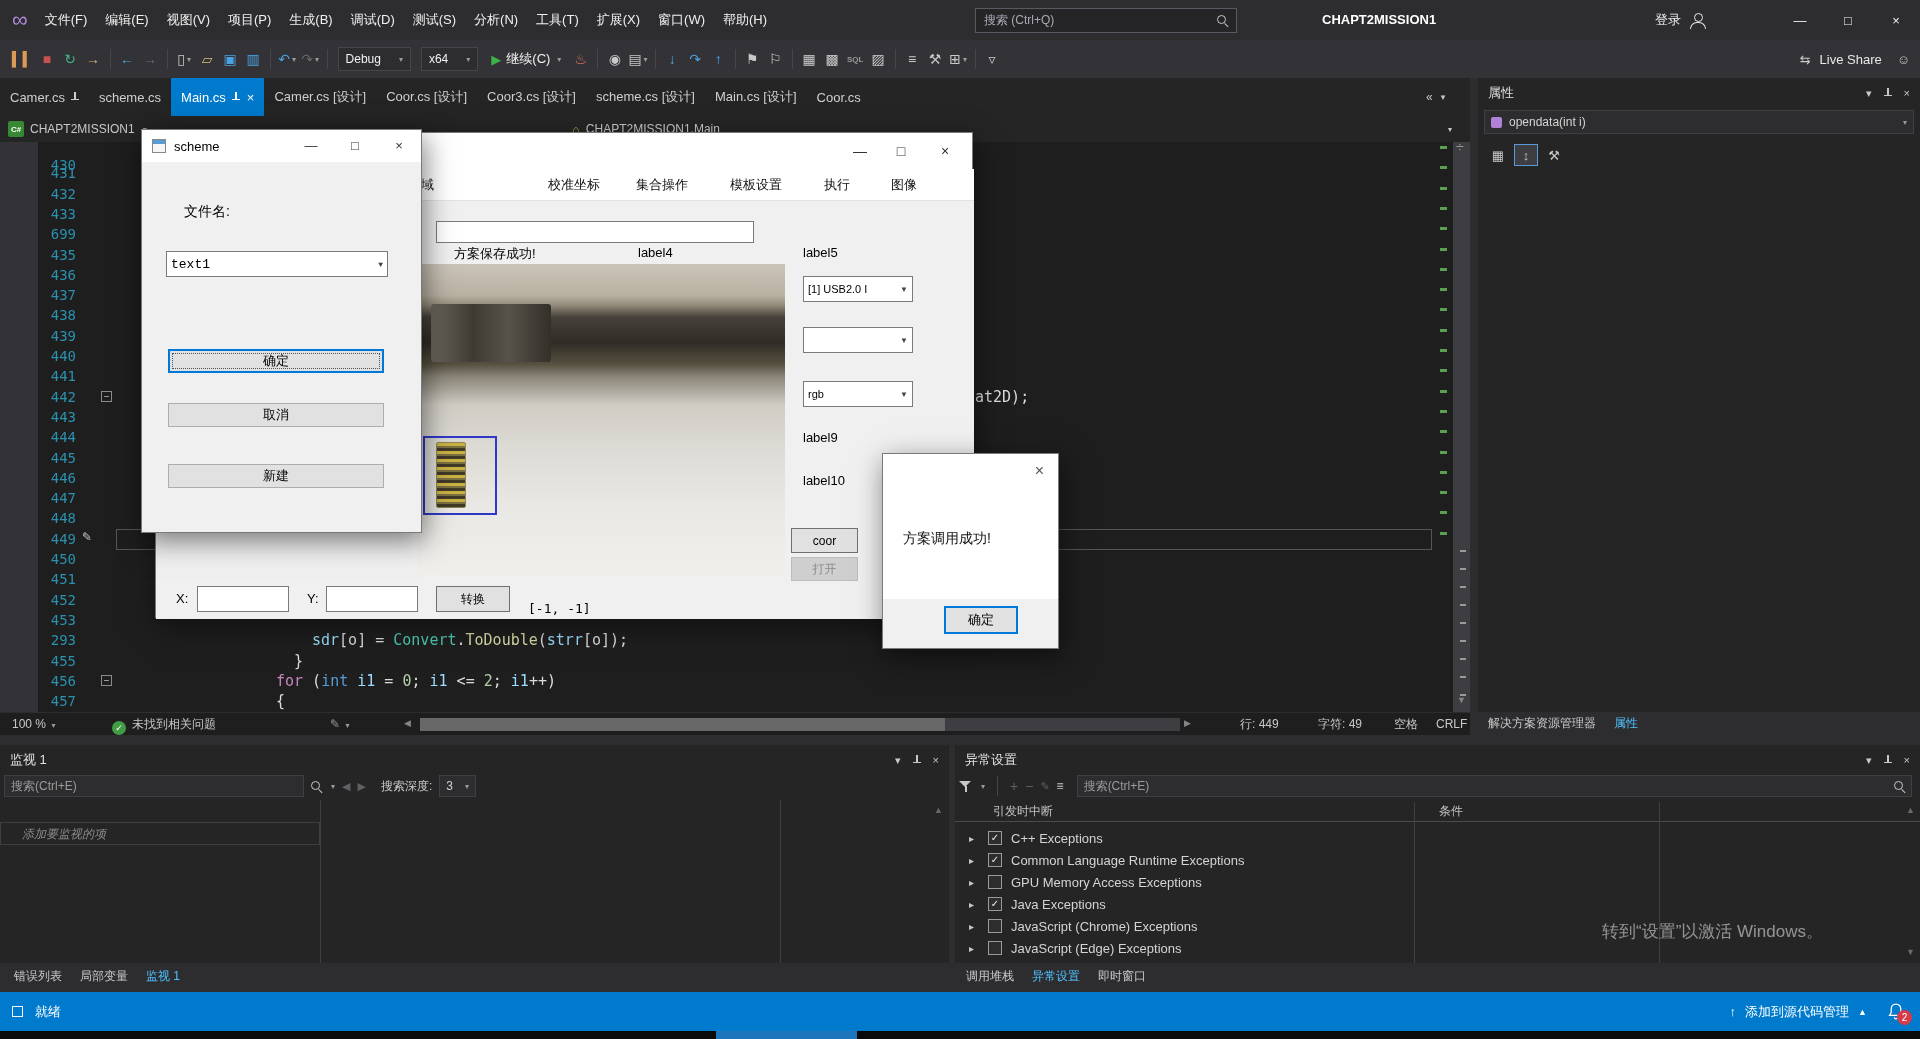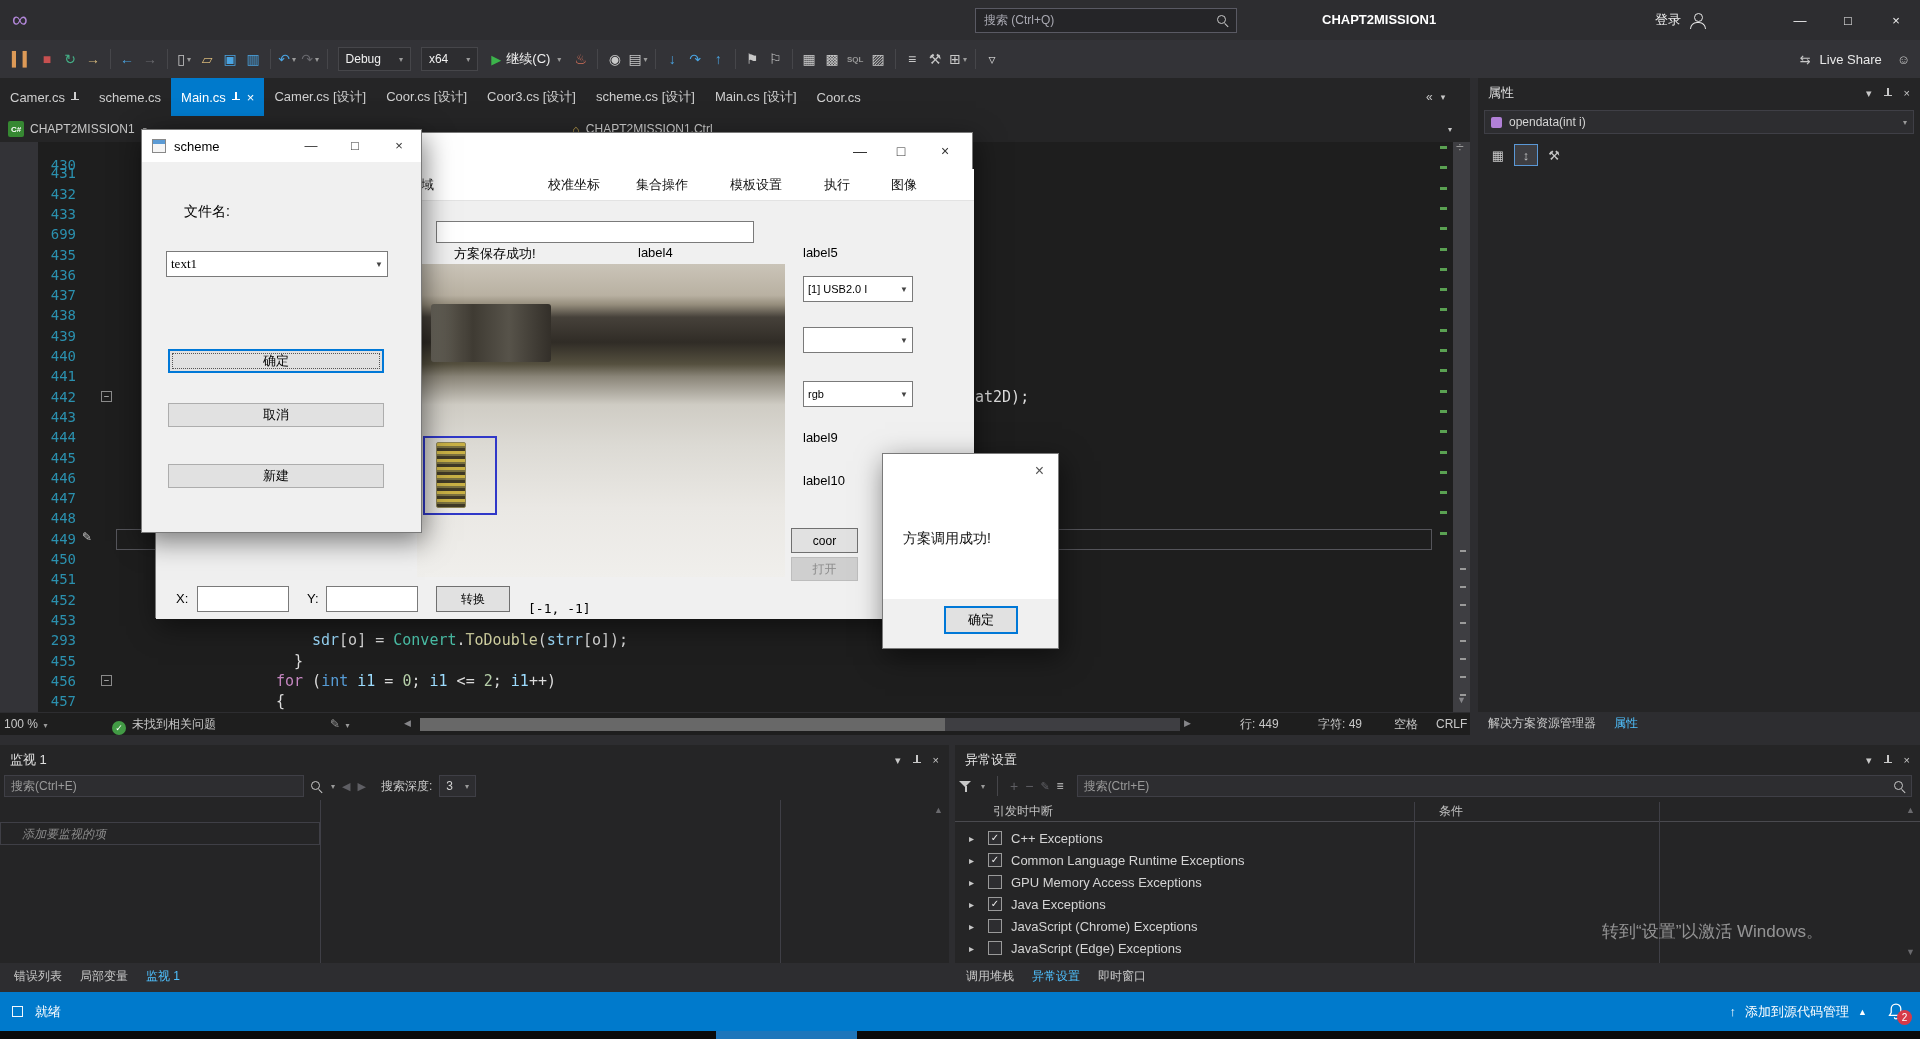--- a/index.html
+++ b/index.html
@@ -151,20 +151,34 @@
 .mag::before{content:"";position:absolute;left:0;top:0;width:7px;height:7px;border:1.4px solid #c8c8c8;border-radius:50%}
 .mag::after{content:"";position:absolute;left:8px;top:8px;width:5px;height:1.4px;background:#c8c8c8;transform:rotate(45deg);transform-origin:0 0}
 </style>
 </head>
 <body>
 
 <div class="app">
 
   <div class="titlebar">
     <span class="vs-logo">∞</span>
+    <div class="menus" id="menus">
+        <div class="menu-item">文件(F)</div>
+        <div class="menu-item">编辑(E)</div>
+        <div class="menu-item">视图(V)</div>
+        <div class="menu-item">项目(P)</div>
+        <div class="menu-item">生成(B)</div>
+        <div class="menu-item">调试(D)</div>
+        <div class="menu-item">测试(S)</div>
+        <div class="menu-item">分析(N)</div>
+        <div class="menu-item">工具(T)</div>
+        <div class="menu-item">扩展(X)</div>
+        <div class="menu-item">窗口(W)</div>
+        <div class="menu-item">帮助(H)</div>
+      </div>
     <div class="tb-search">
       <span>搜索 (Ctrl+Q)</span>
       <span class="mag"></span>
     </div>
     <div class="tb-title">CHAPT2MISSION1</div>
     <div class="signin">
       <span>登录</span>
       <span class="person-icon"></span>
     </div>
     <div class="win-controls">
@@ -275,21 +289,21 @@
   </div>
 
   <div class="navbar">
     <div class="nav-seg" style="left:8px">
       <span class="csharp-badge">C#</span>
       <span>CHAPT2MISSION1</span>
       <span class="dd">▾</span>
     </div>
     <div class="nav-seg" style="left:572px">
       <span class="home-icon">⌂</span>
-      <span>CHAPT2MISSION1.Ctrl</span>
+      <span>CHAPT2MISSION1.Main</span>
     </div>
     <span class="nav-dd">▾</span>
   </div>
 
   <div class="editor" id="editor">
     <div class="glyph-margin"></div>
     <div id="gutter">
         <div class="ln" style="top: 13px;">430</div>
         <div class="ln" style="top: 21.3px;">431</div>
         <div class="ln" style="top: 41.6px;">432</div>
@@ -362,21 +376,21 @@
       <div class="mark-gray" style="top: 444px;"></div>
       <div class="mark-gray" style="top: 462px;"></div>
       <div class="mark-gray" style="top: 480px;"></div>
       <div class="mark-gray" style="top: 498px;"></div>
       <div class="mark-gray" style="top: 516px;"></div>
       <div class="mark-gray" style="top: 534px;"></div>
       <div class="mark-gray" style="top: 552px;"></div>
     </div>
 
   <div class="ed-status">
-    <span class="eds" style="left:4px"><span>100 %</span> <span class="dd">▾</span></span>
+    <span class="eds" style="left:12px"><span>100 %</span> <span class="dd">▾</span></span>
     <span class="eds" style="left:112px"><span class="health-dot">✓</span><span>未找到相关问题</span></span>
     <span class="eds" style="left:330px;color:#9a9a9a">✎ <span class="dd">▾</span></span>
     <span class="hsb-arrow" style="left:404px">◀</span>
     <div class="hsb-track">
         <div class="hsb-thumb"></div>
       </div>
     <span class="hsb-arrow" style="left:1184px">▶</span>
     <span class="eds" style="left:1240px">行: 449</span>
     <span class="eds" style="left:1318px">字符: 49</span>
     <span class="eds" style="left:1394px">空格</span>
@@ -592,21 +606,21 @@
     <div class="dlg-titlebar">
       <span class="scheme-icon"></span>
       <span class="dlg-title">scheme</span>
       <span class="dlg-btns">
         <span class="dlg-btn">—</span>
         <span class="dlg-btn">□</span>
         <span class="dlg-btn">×</span>
       </span>
     </div>
     <span class="win-label" style="left:42px;top:73px;font-size:14px">文件名:</span>
-    <div class="win-combo" style="left:24px;top:121px;width:222px;height:26px;font-size:13px;font-family:Liberation Serif, serif">
+    <div class="win-combo" style="left:24px;top:121px;width:222px;height:26px;font-size:13px;font-family:Liberation Mono, monospace">
       <span>text1</span>
         <span class="cdd">▼</span>
     </div>
     <div class="sch-btn primary" style="top:219px">确定</div>
     <div class="sch-btn" style="top:273px">取消</div>
     <div class="sch-btn" style="top:334px">新建</div>
   </div>
 
   <div class="window msgbox">
     <span class="msg-close">×</span>

